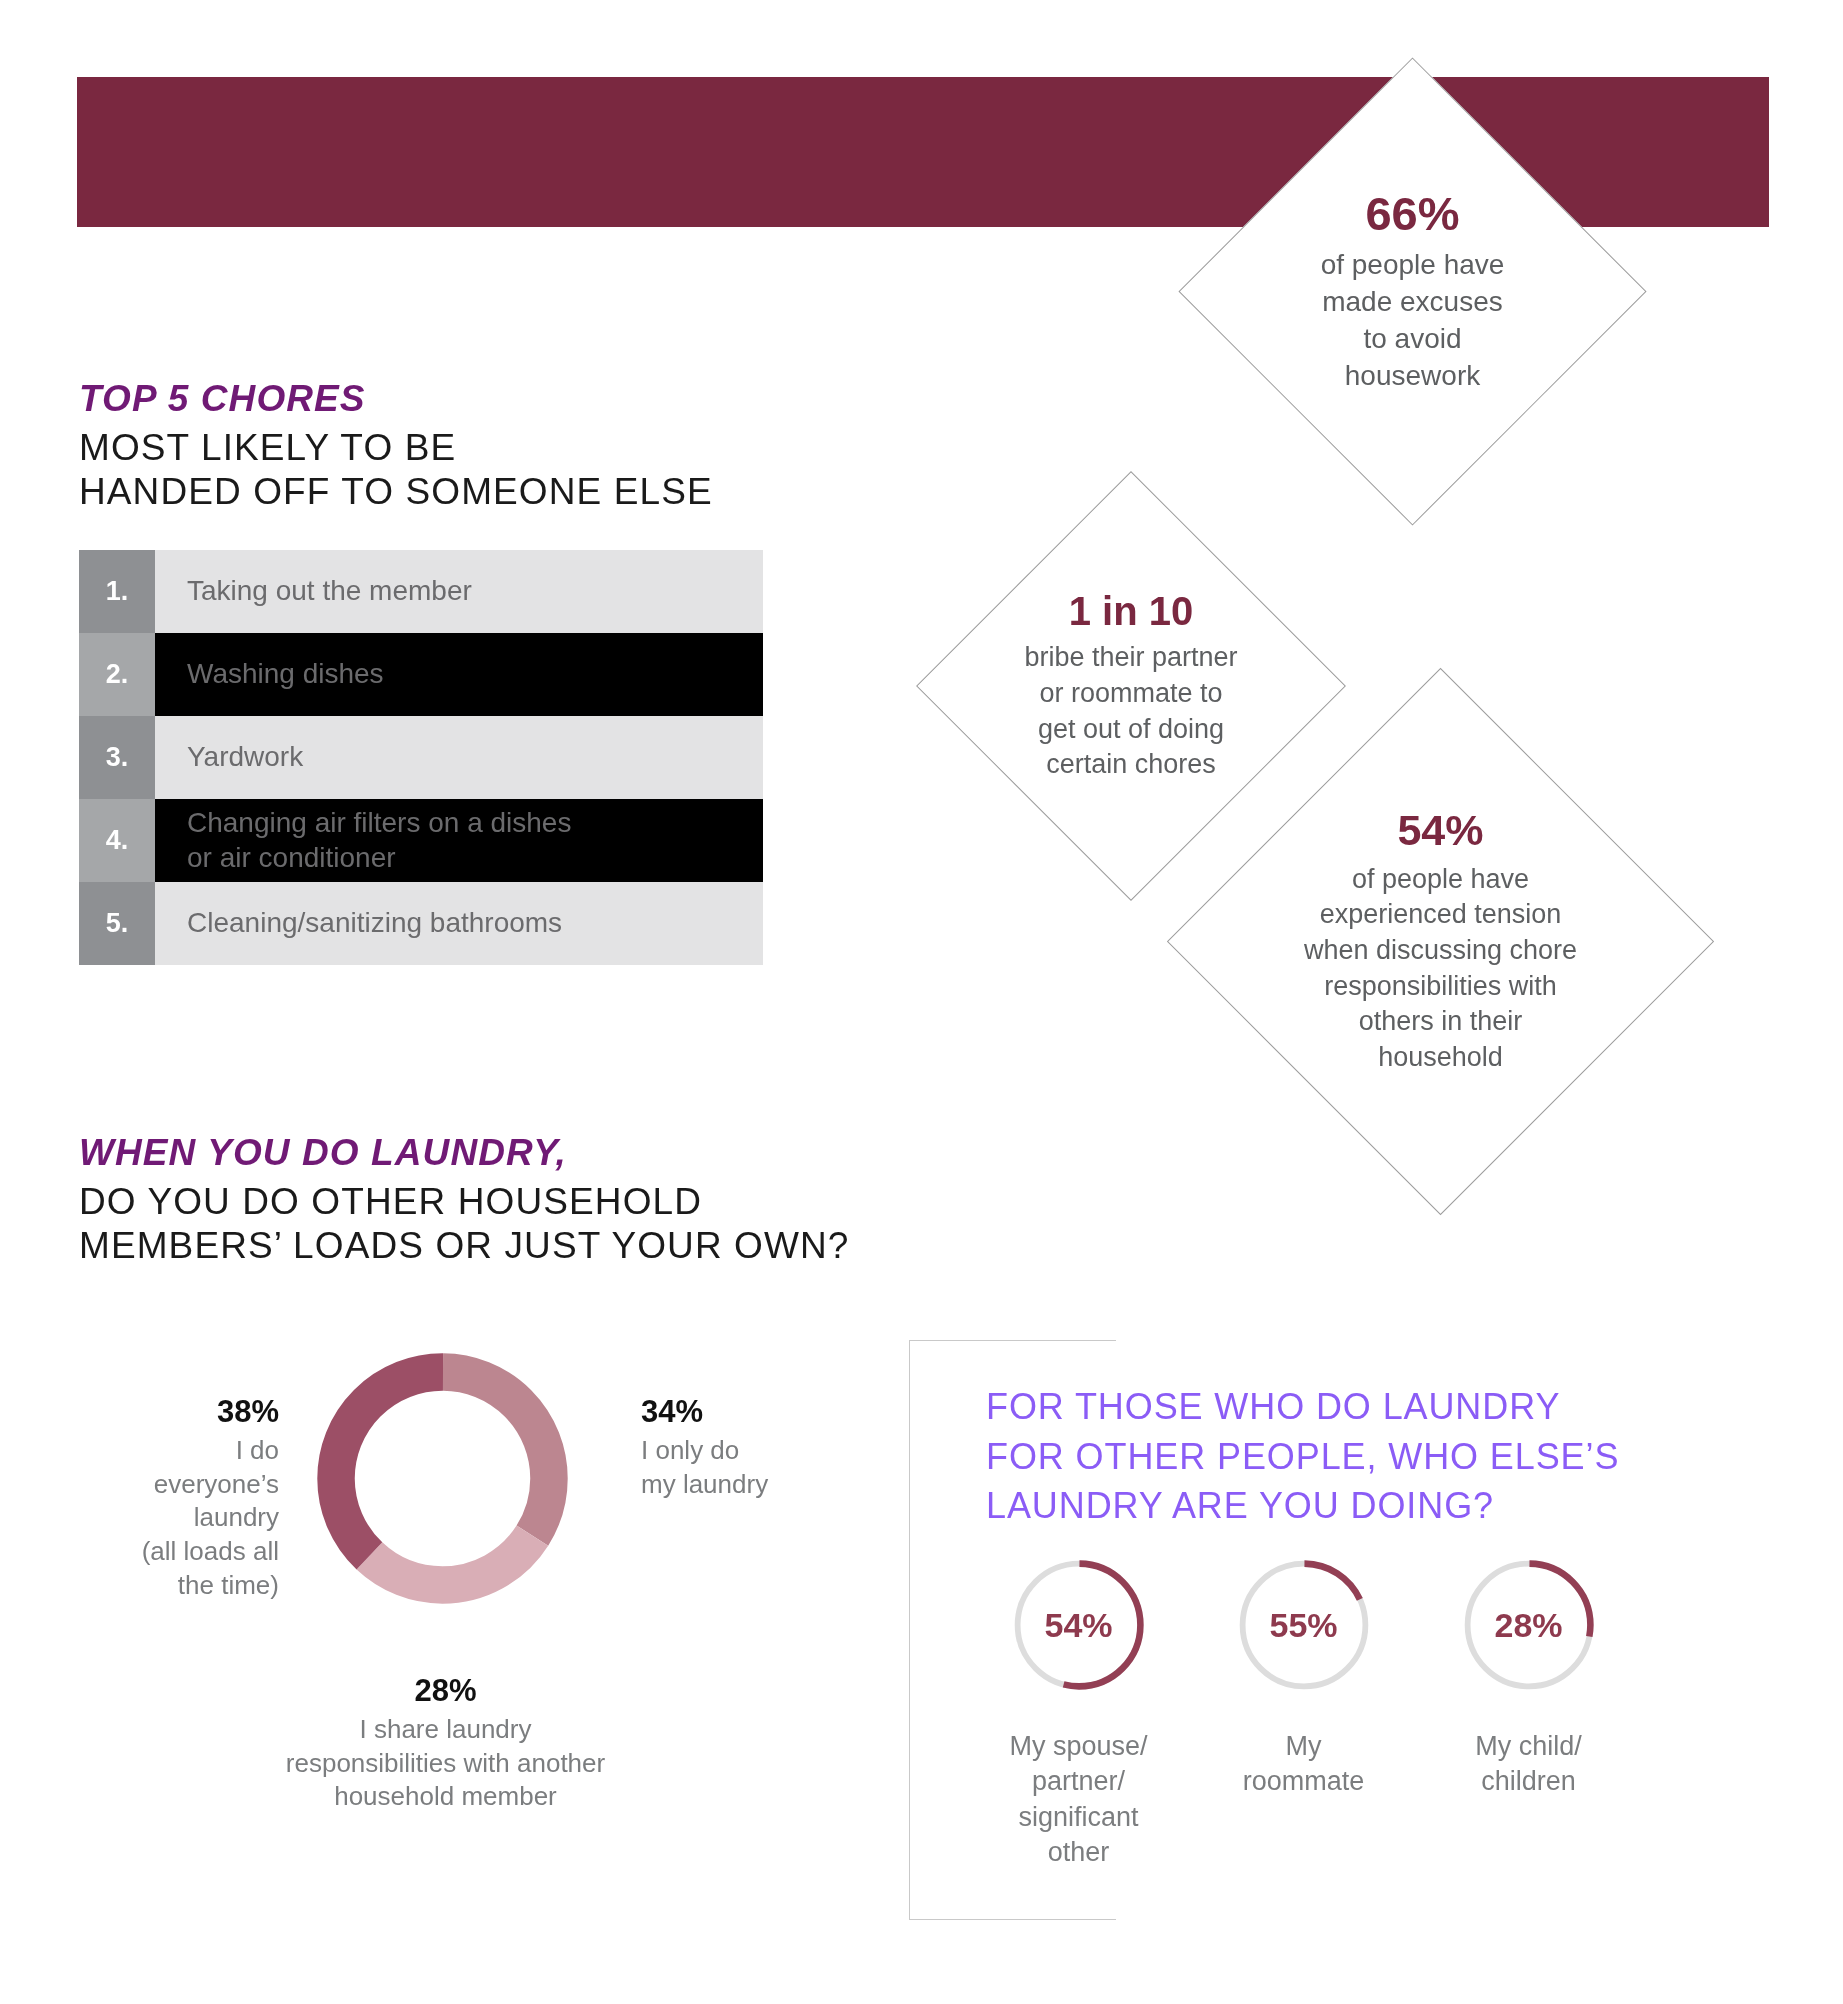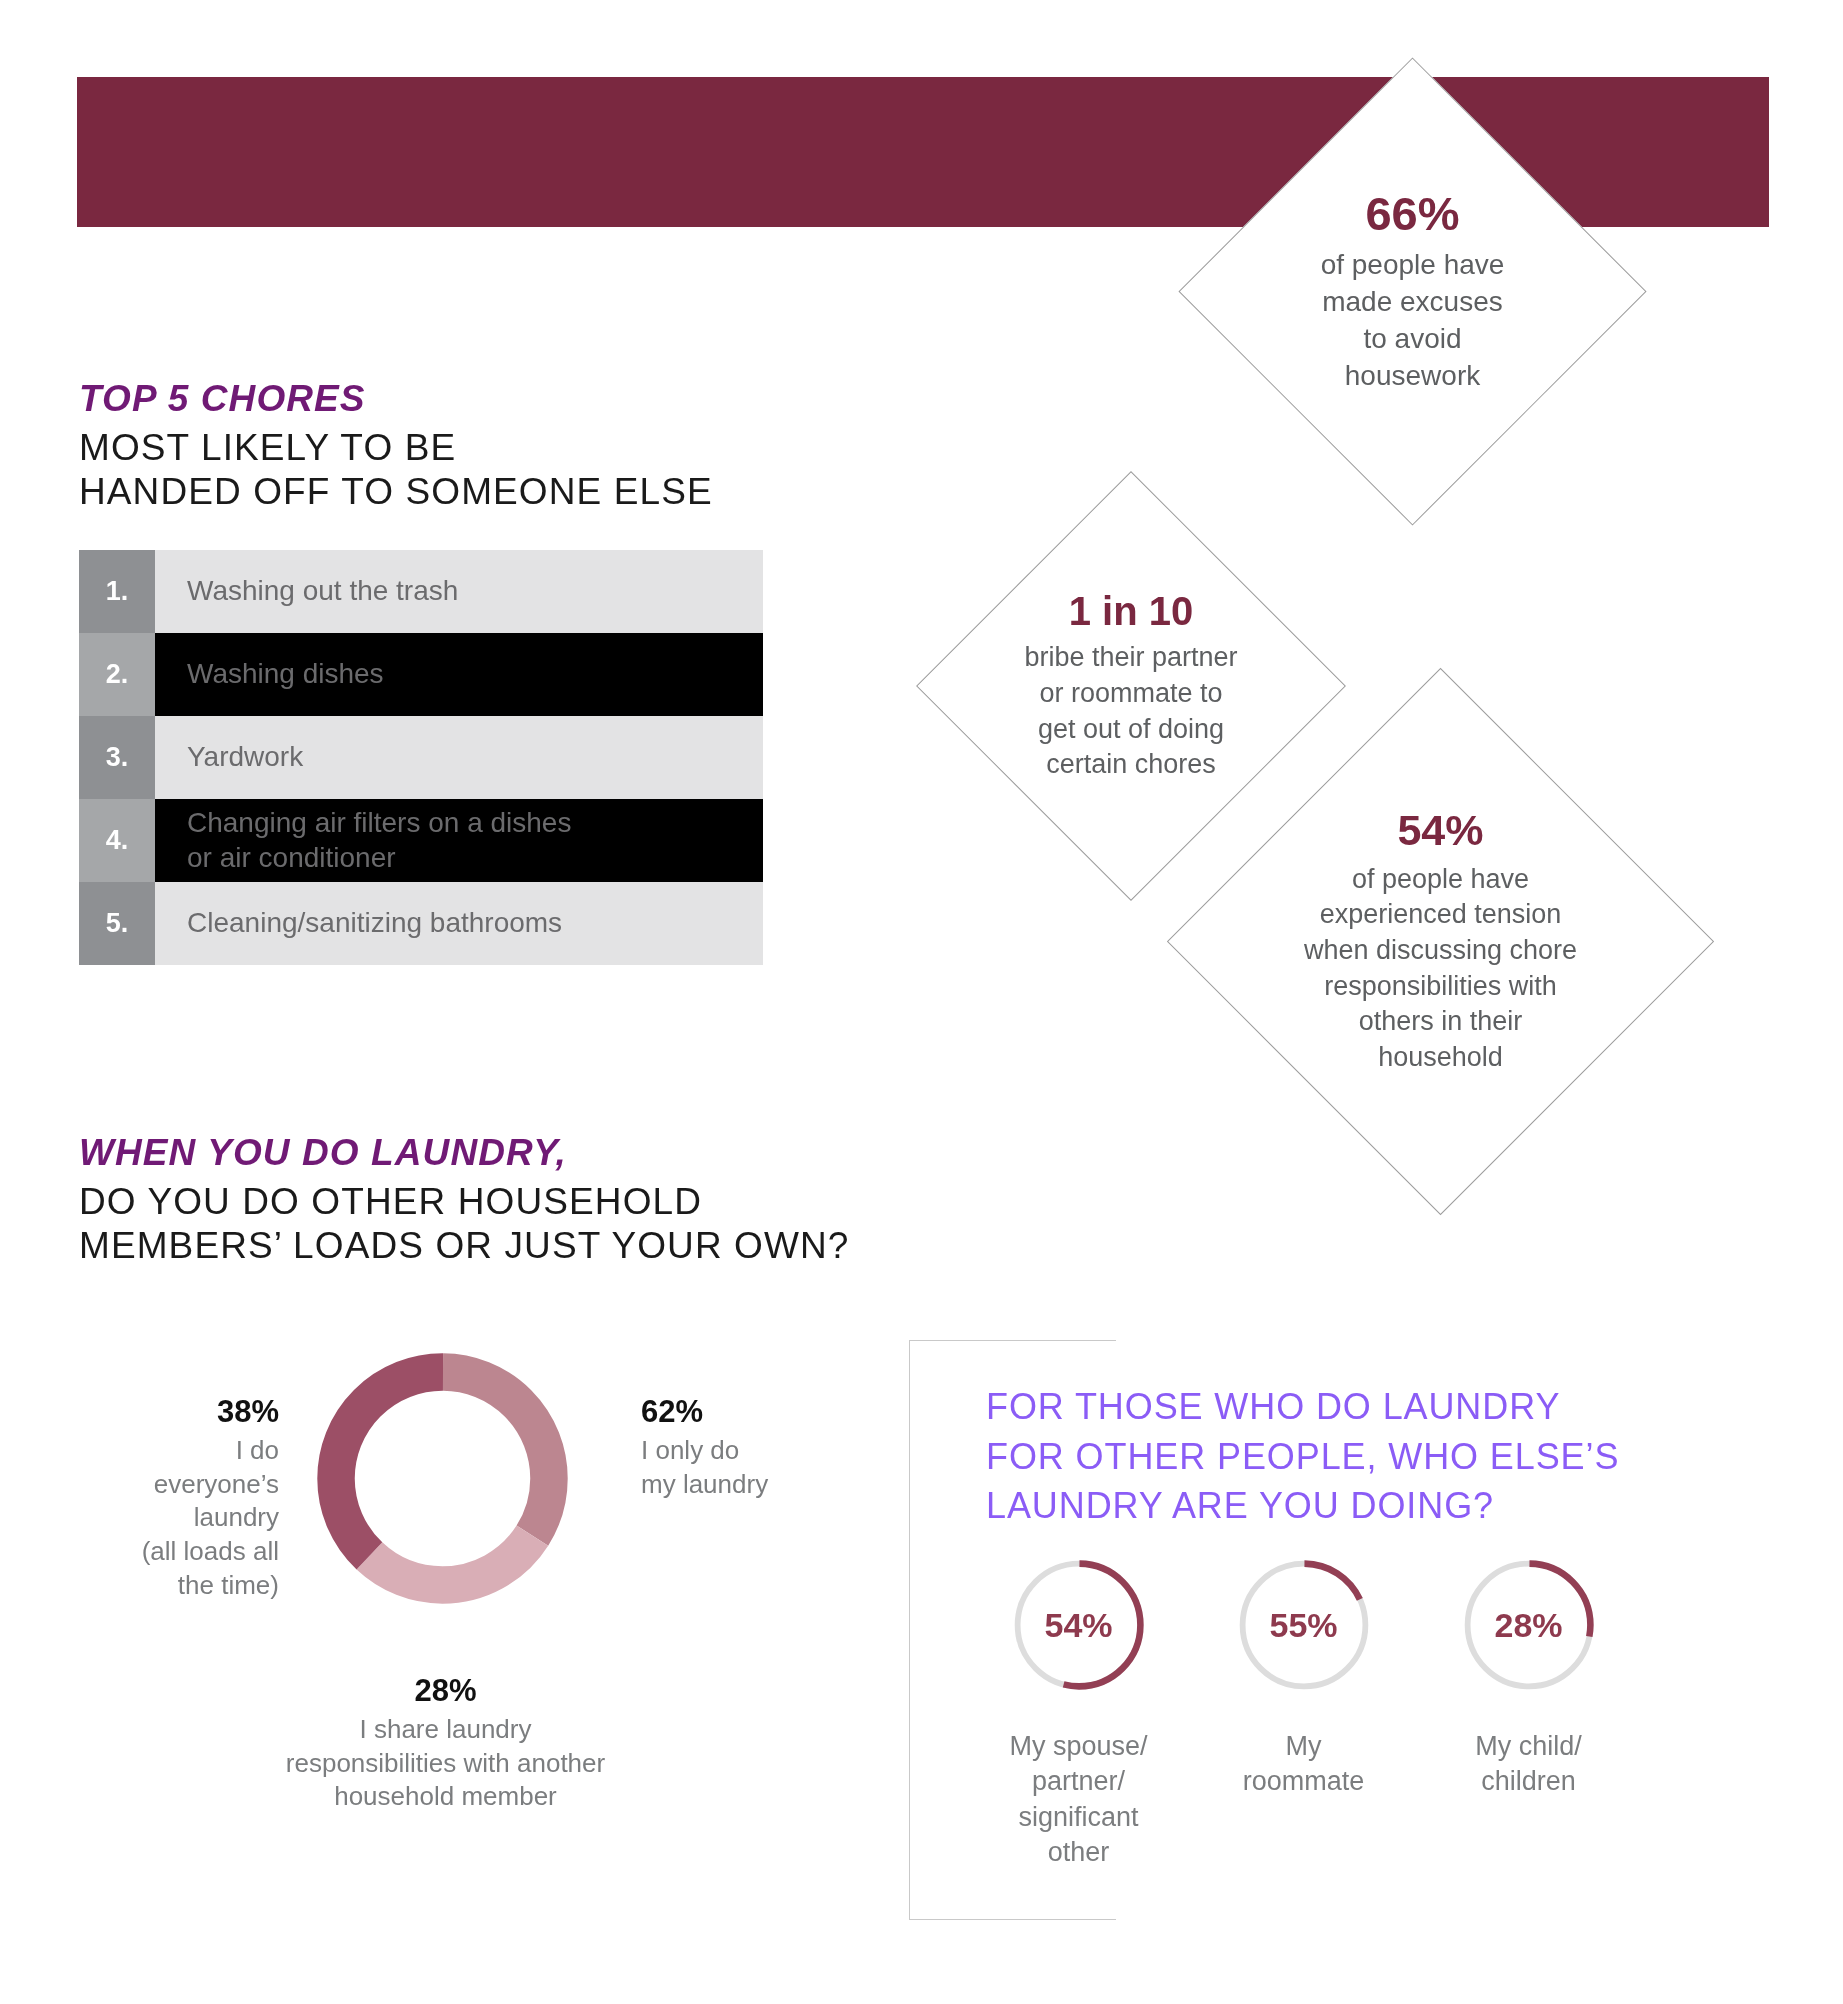--- a/index.html
+++ b/index.html
@@ -113,21 +113,21 @@
 <div class="head-block" style="left:79px;top:378px;width:810px;">
   <div class="head-italic">TOP 5 CHORES</div>
   <div class="head-plain">MOST LIKELY TO BE</div>
   <div class="head-plain">HANDED OFF TO SOMEONE ELSE</div>
 </div>
 
 <div class="chore-list">
 
   <div class="chore-row r-odd h-single">
     <div class="chore-num">1.</div>
-    <div class="chore-txt">Washing out the trash</div>
+    <div class="chore-txt">Taking out the member</div>
   </div>
 
   <div class="chore-row r-even h-single">
     <div class="chore-num">2.</div>
     <div class="chore-txt">Washing dishes</div>
   </div>
 
   <div class="chore-row r-odd h-single">
     <div class="chore-num">3.</div>
     <div class="chore-txt">Yardwork</div>
@@ -199,21 +199,21 @@
 
     <circle cx="21" cy="21" r="15.915" fill="none" stroke="#BC8690" stroke-width="5.6" stroke-dasharray="34 66" stroke-dashoffset="25"></circle>
 
     <circle cx="21" cy="21" r="15.915" fill="none" stroke="#D9AEB6" stroke-width="5.6" stroke-dasharray="28 72" stroke-dashoffset="-9"></circle>
 
     <circle cx="21" cy="21" r="15.915" fill="none" stroke="#9C4F66" stroke-width="5.6" stroke-dasharray="38 62" stroke-dashoffset="-37"></circle>
   </svg>
 </div>
 
 <div class="donut-label" style="left:641px;top:1393px;width:234px;text-align:left;">
-  <div class="donut-pct">62%</div>
+  <div class="donut-pct">34%</div>
   <div class="donut-desc">
     <div>I only do</div>
     <div>my laundry</div>
   </div>
 </div>
 
 <div class="donut-label" style="left:18px;top:1393px;width:261px;text-align:right;">
   <div class="donut-pct">38%</div>
   <div class="donut-desc">
     <div>I do</div>

